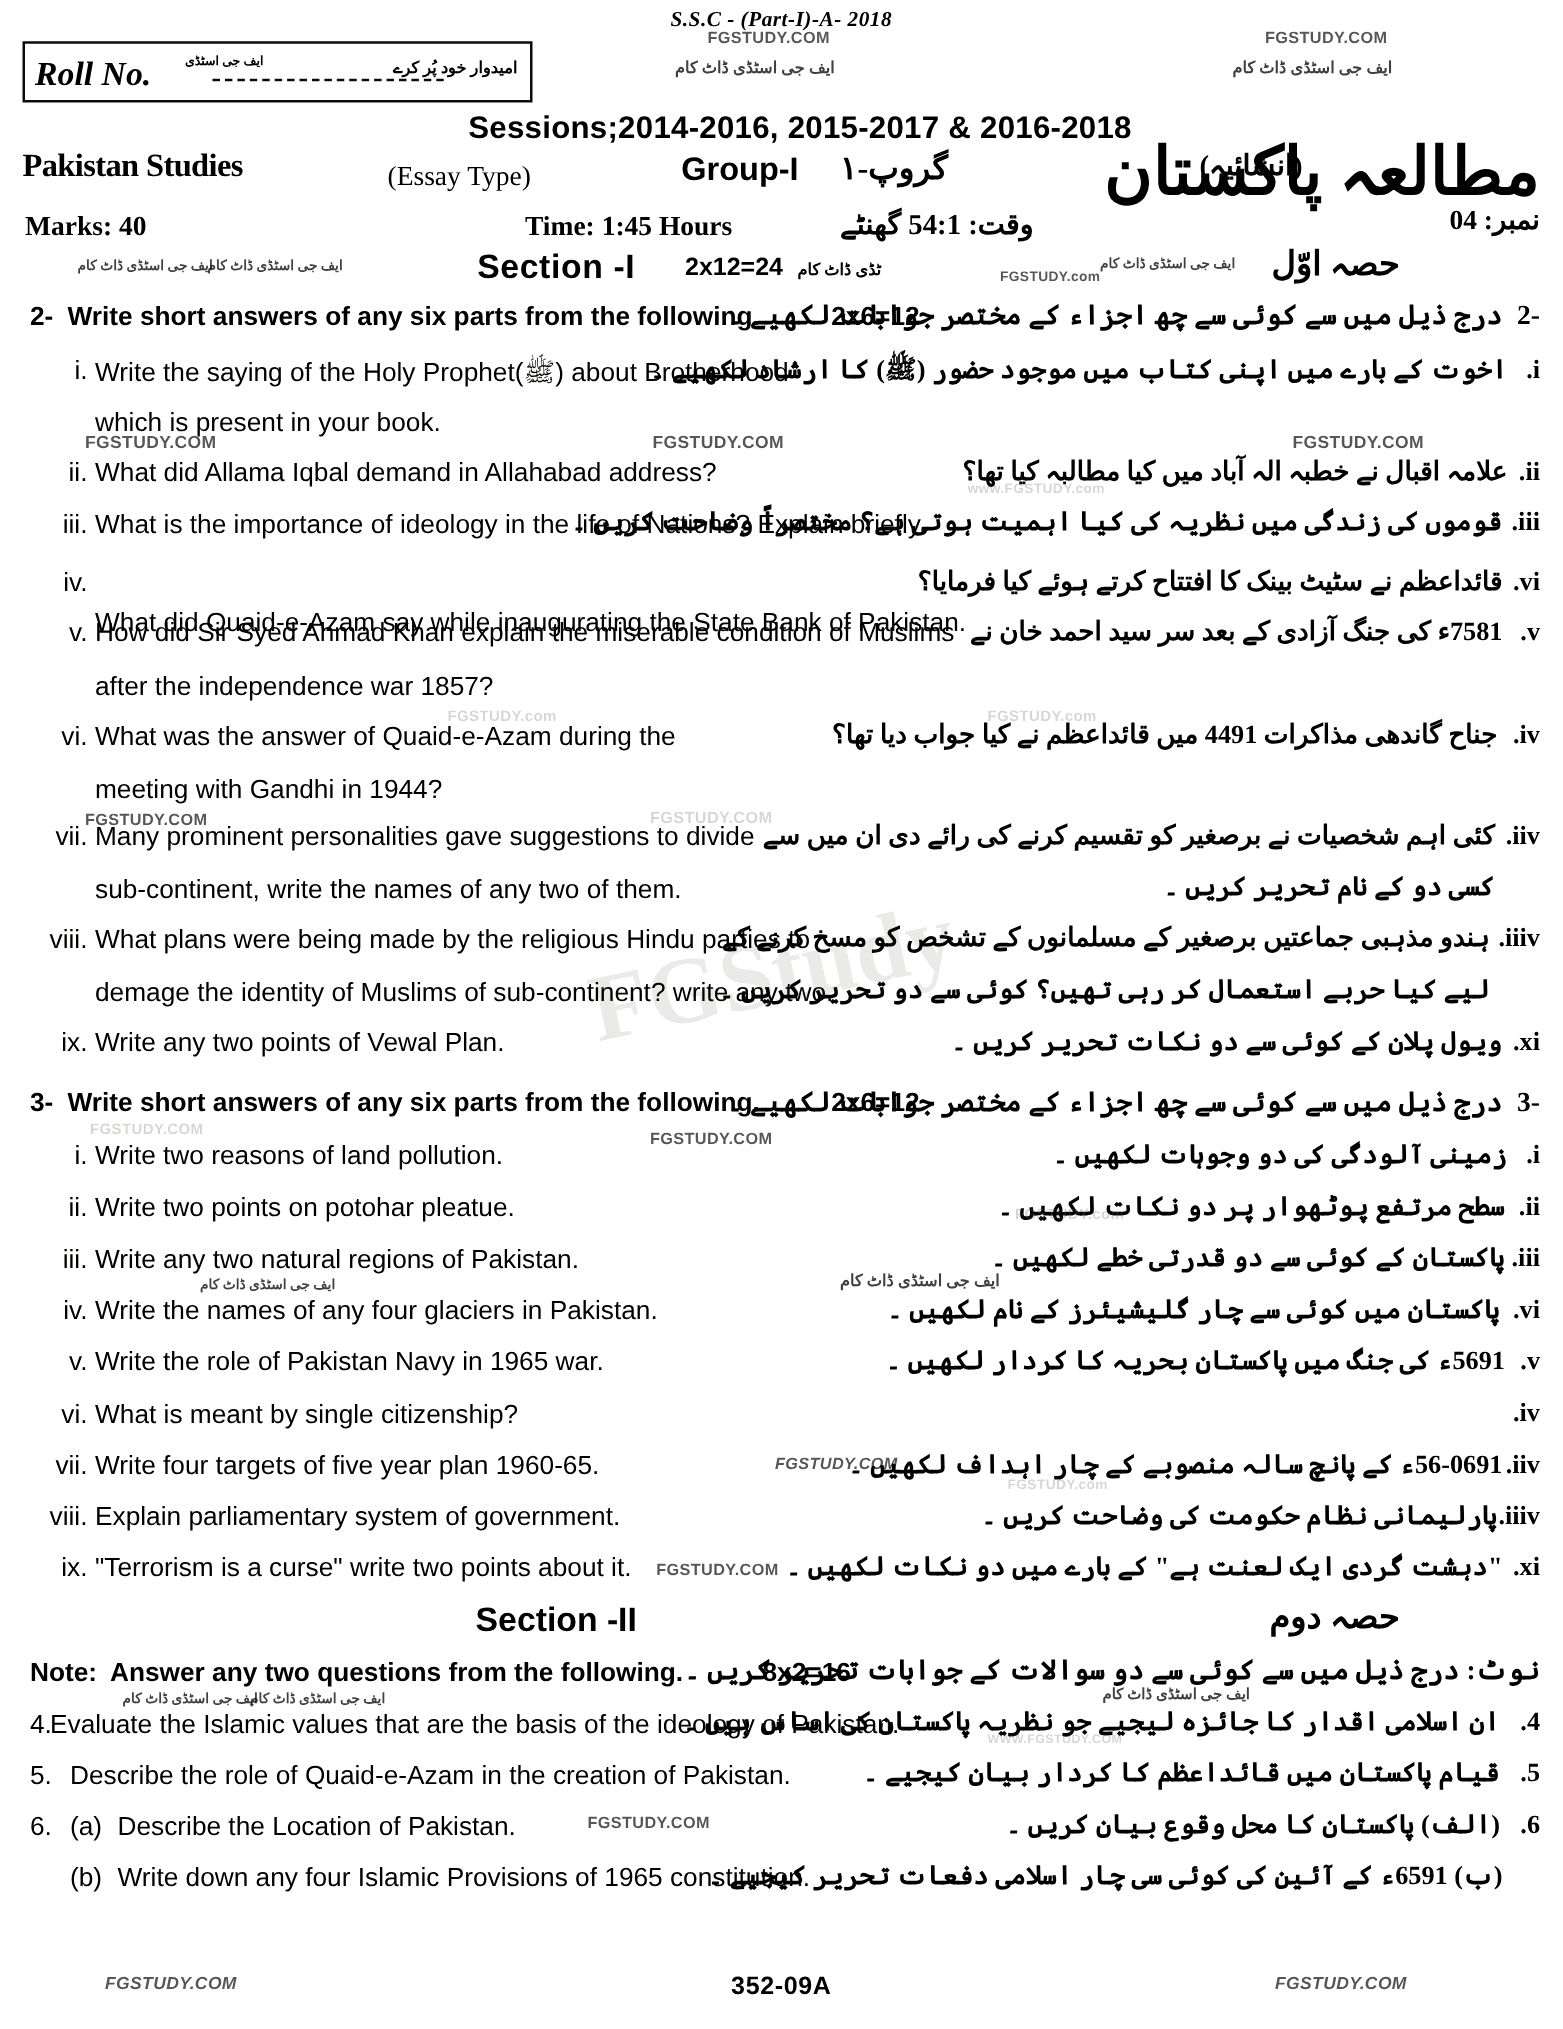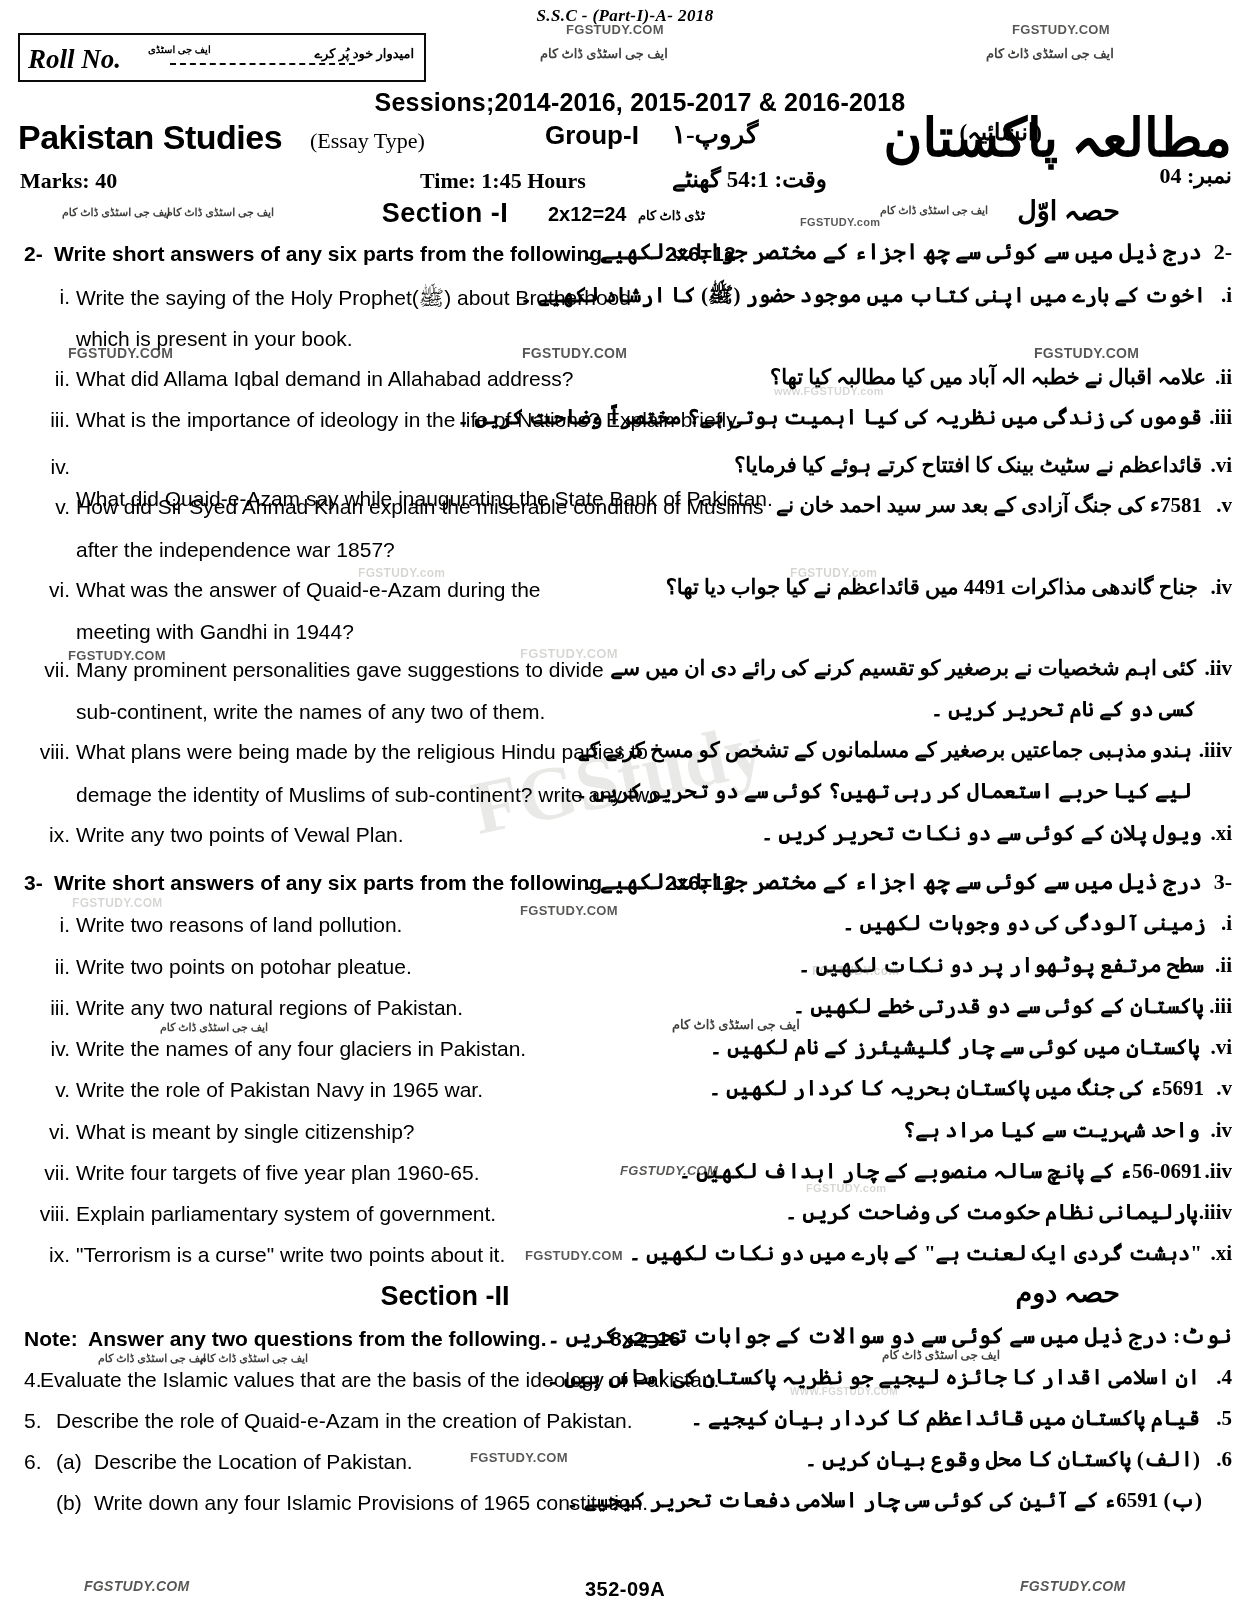--- a/index.html
+++ b/index.html
@@ -98,22 +98,22 @@
   }
   #sessions {
     top: 88px; left: 0; width: 1250px;
     text-align: center;
     font-size: 25px; font-weight: 700;
     letter-spacing: .2px;
     padding-left: 30px; box-sizing: border-box;
   }
   #title-en {
     top: 118px; left: 18px;
-    font-family: Liberation Sans, sans-serif;
-    font-weight: 700; font-size: 34px;
+    font-family: Liberation Serif, serif;
+    font-weight: 700; font-size: 26px;
     letter-spacing: -.5px;
   }
   #title-essay {
     top: 128px; left: 310px;
     font-family: "Liberation Serif", serif;
     font-size: 22px;
   }
   #group-en {
     top: 120px; left: 545px;
     font-weight: 700; font-size: 26px;
@@ -308,21 +308,20 @@
   <div class="abs urdu q-item-ur" style="top:1032px;right:50px;">پاکستان میں کوئی سے چار گلیشیئرز کے نام لکھیں ۔</div>
 
   <div class="abs q-item-en" style="top:1078px;left:38px;width:32px;text-align:right;">v.</div>
   <div class="abs q-item-en" style="top:1078px;left:76px;">Write the role of Pakistan Navy in 1965 war.</div>
   <div class="abs urdu q-item-ur" style="top:1073px;right:18px;">v.</div>
   <div class="abs urdu q-item-ur" style="top:1073px;right:46px;">1965ء کی جنگ میں پاکستان بحریہ کا کردار لکھیں ۔</div>
 
   <div class="abs q-item-en" style="top:1120px;left:36px;width:34px;text-align:right;">vi.</div>
   <div class="abs q-item-en" style="top:1120px;left:76px;">What is meant by single citizenship?</div>
   <div class="abs urdu q-item-ur" style="top:1115px;right:18px;">vi.</div>
-  <div class="abs urdu q-item-ur" style="top:1115px;right:50px;">واحد شہریت سے کیا مراد ہے؟</div>
 
   <div class="abs q-item-en" style="top:1161px;left:30px;width:40px;text-align:right;">vii.</div>
   <div class="abs q-item-en" style="top:1161px;left:76px;">Write four targets of five year plan 1960-65.</div>
   <div class="abs wm" style="top:1163px;left:620px;font-size:13px;font-style:italic;">FGSTUDY.COM</div>
   <div class="abs urdu q-item-ur" style="top:1156px;right:18px;">vii.</div>
   <div class="abs urdu q-item-ur" style="top:1156px;right:48px;">1960-65ء کے پانچ سالہ منصوبے کے چار اہداف لکھیں ۔</div>
   <div class="abs wm wm-faint" style="top:1182px;left:806px;font-size:11px;">FGSTUDY.com</div>
 
   <div class="abs q-item-en" style="top:1202px;left:24px;width:46px;text-align:right;">viii.</div>
   <div class="abs q-item-en" style="top:1202px;left:76px;">Explain parliamentary system of government.</div>

